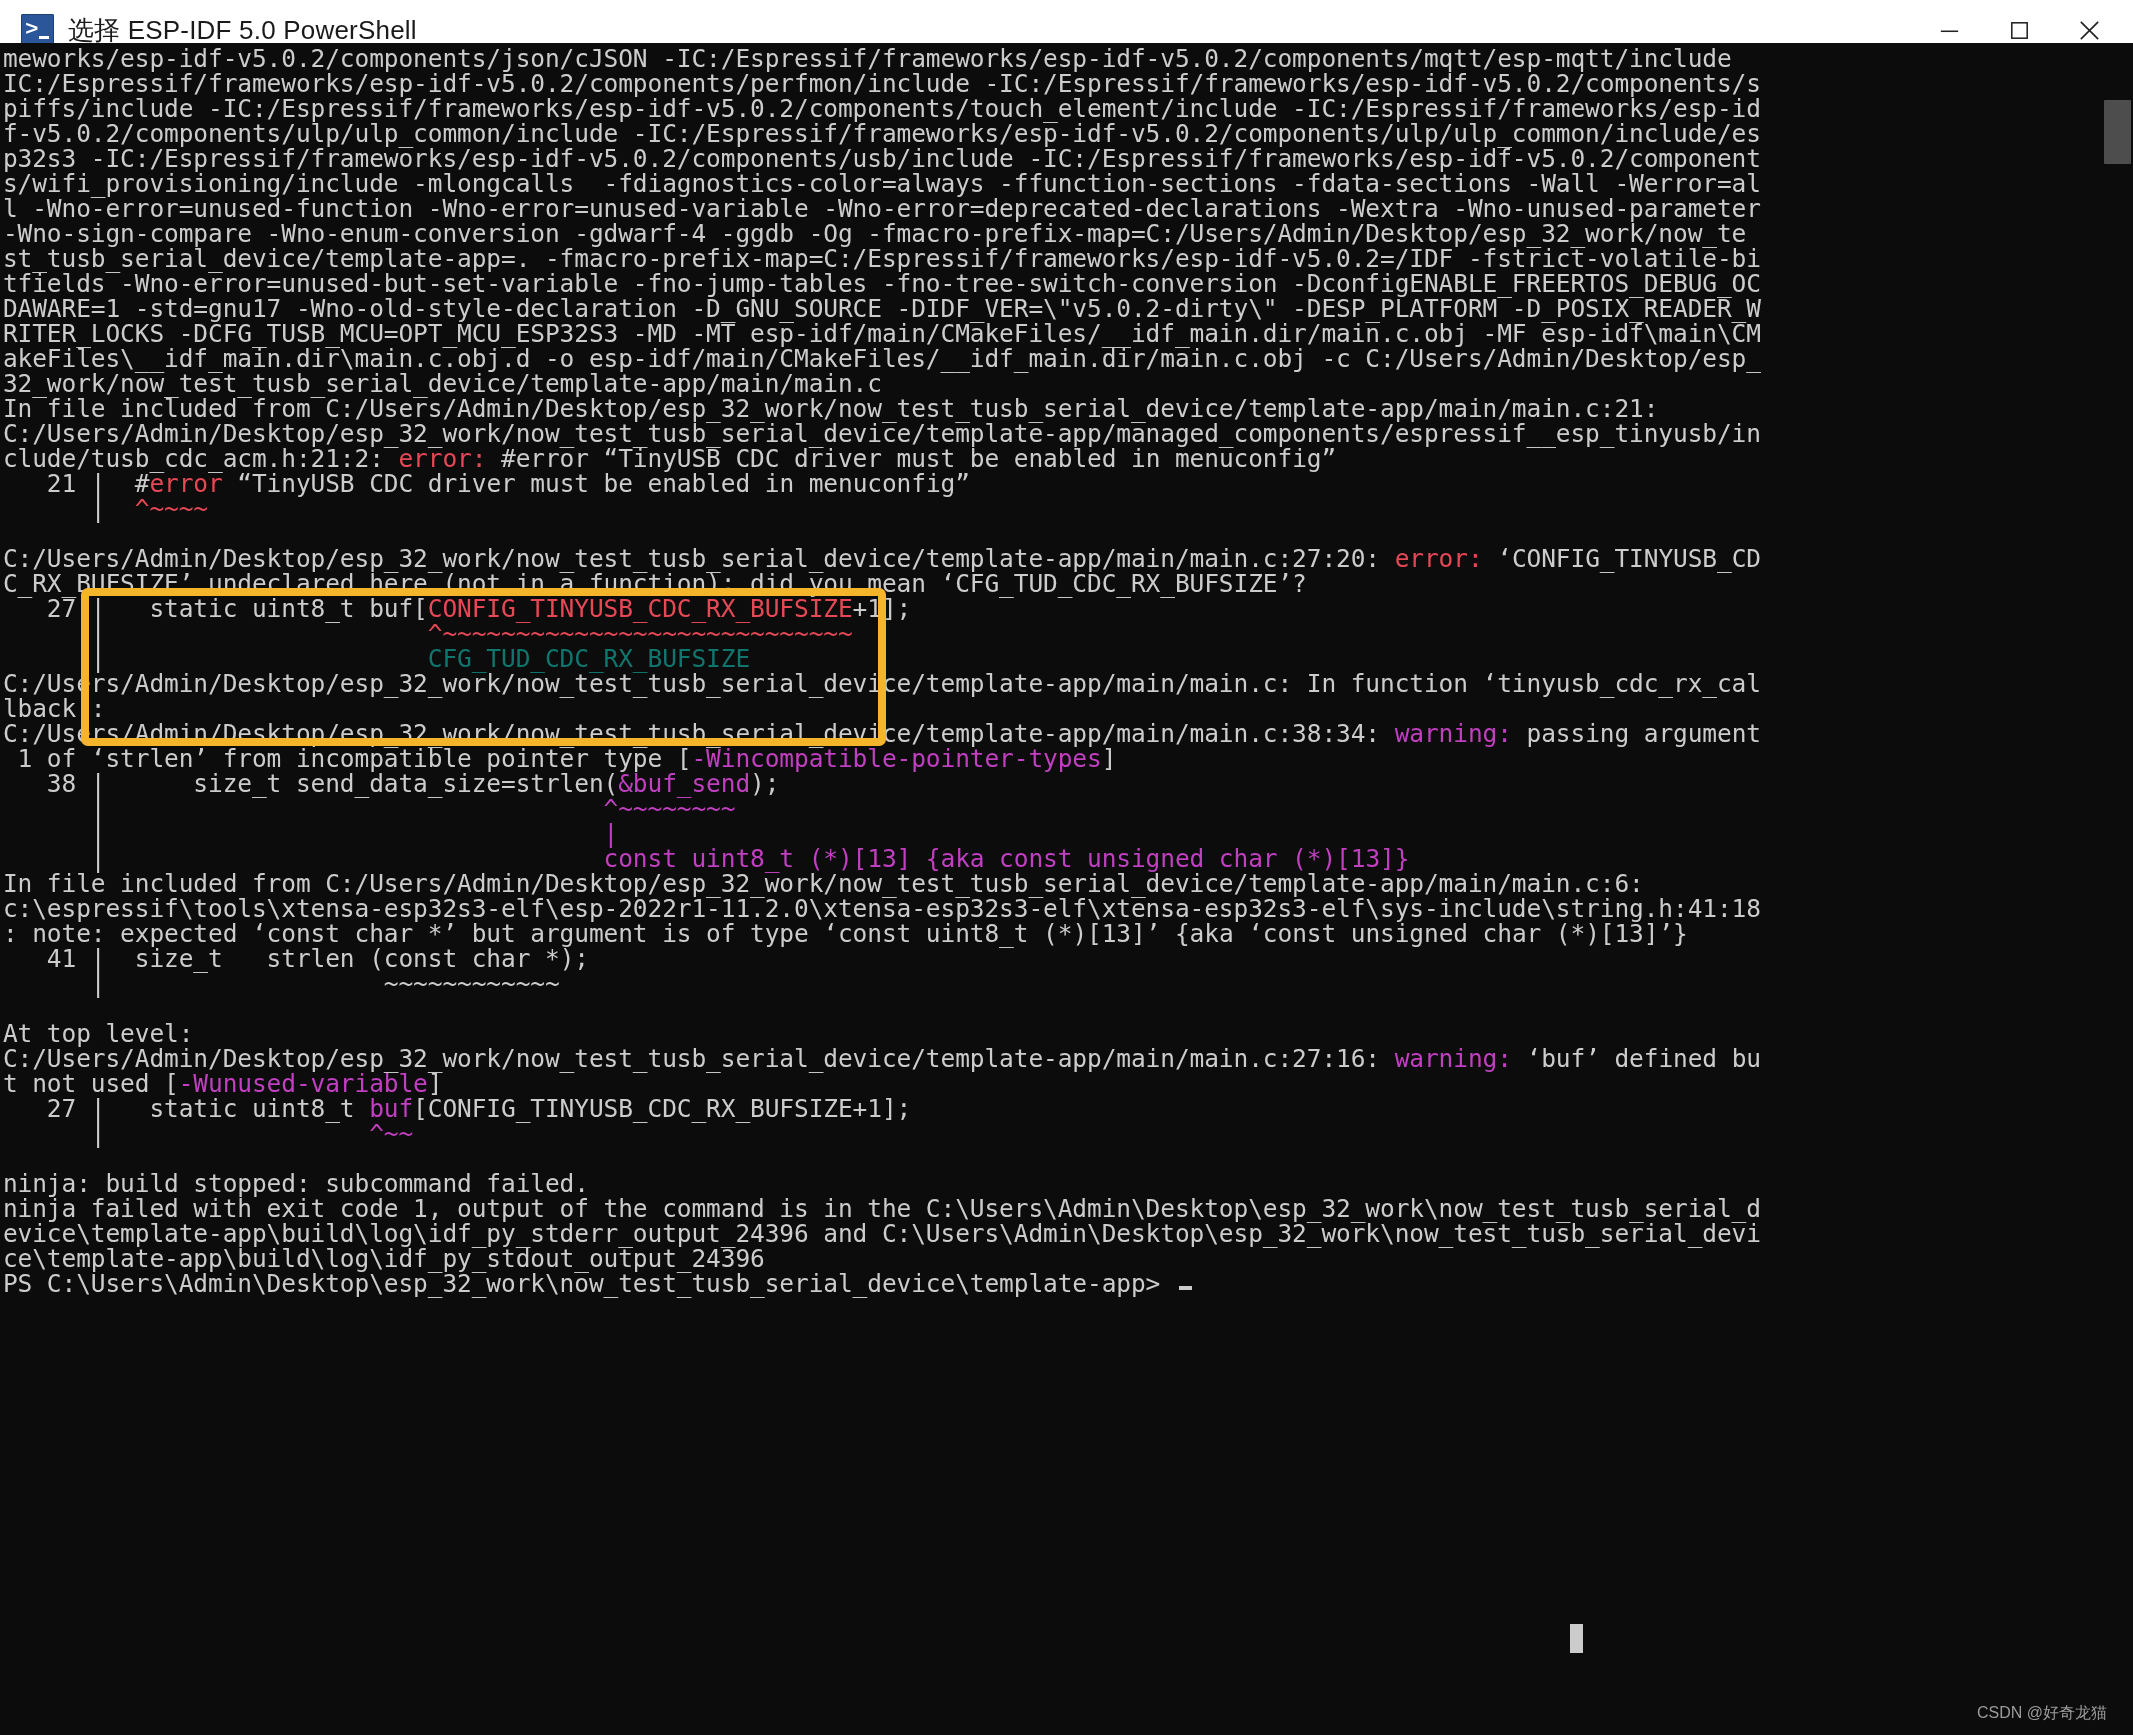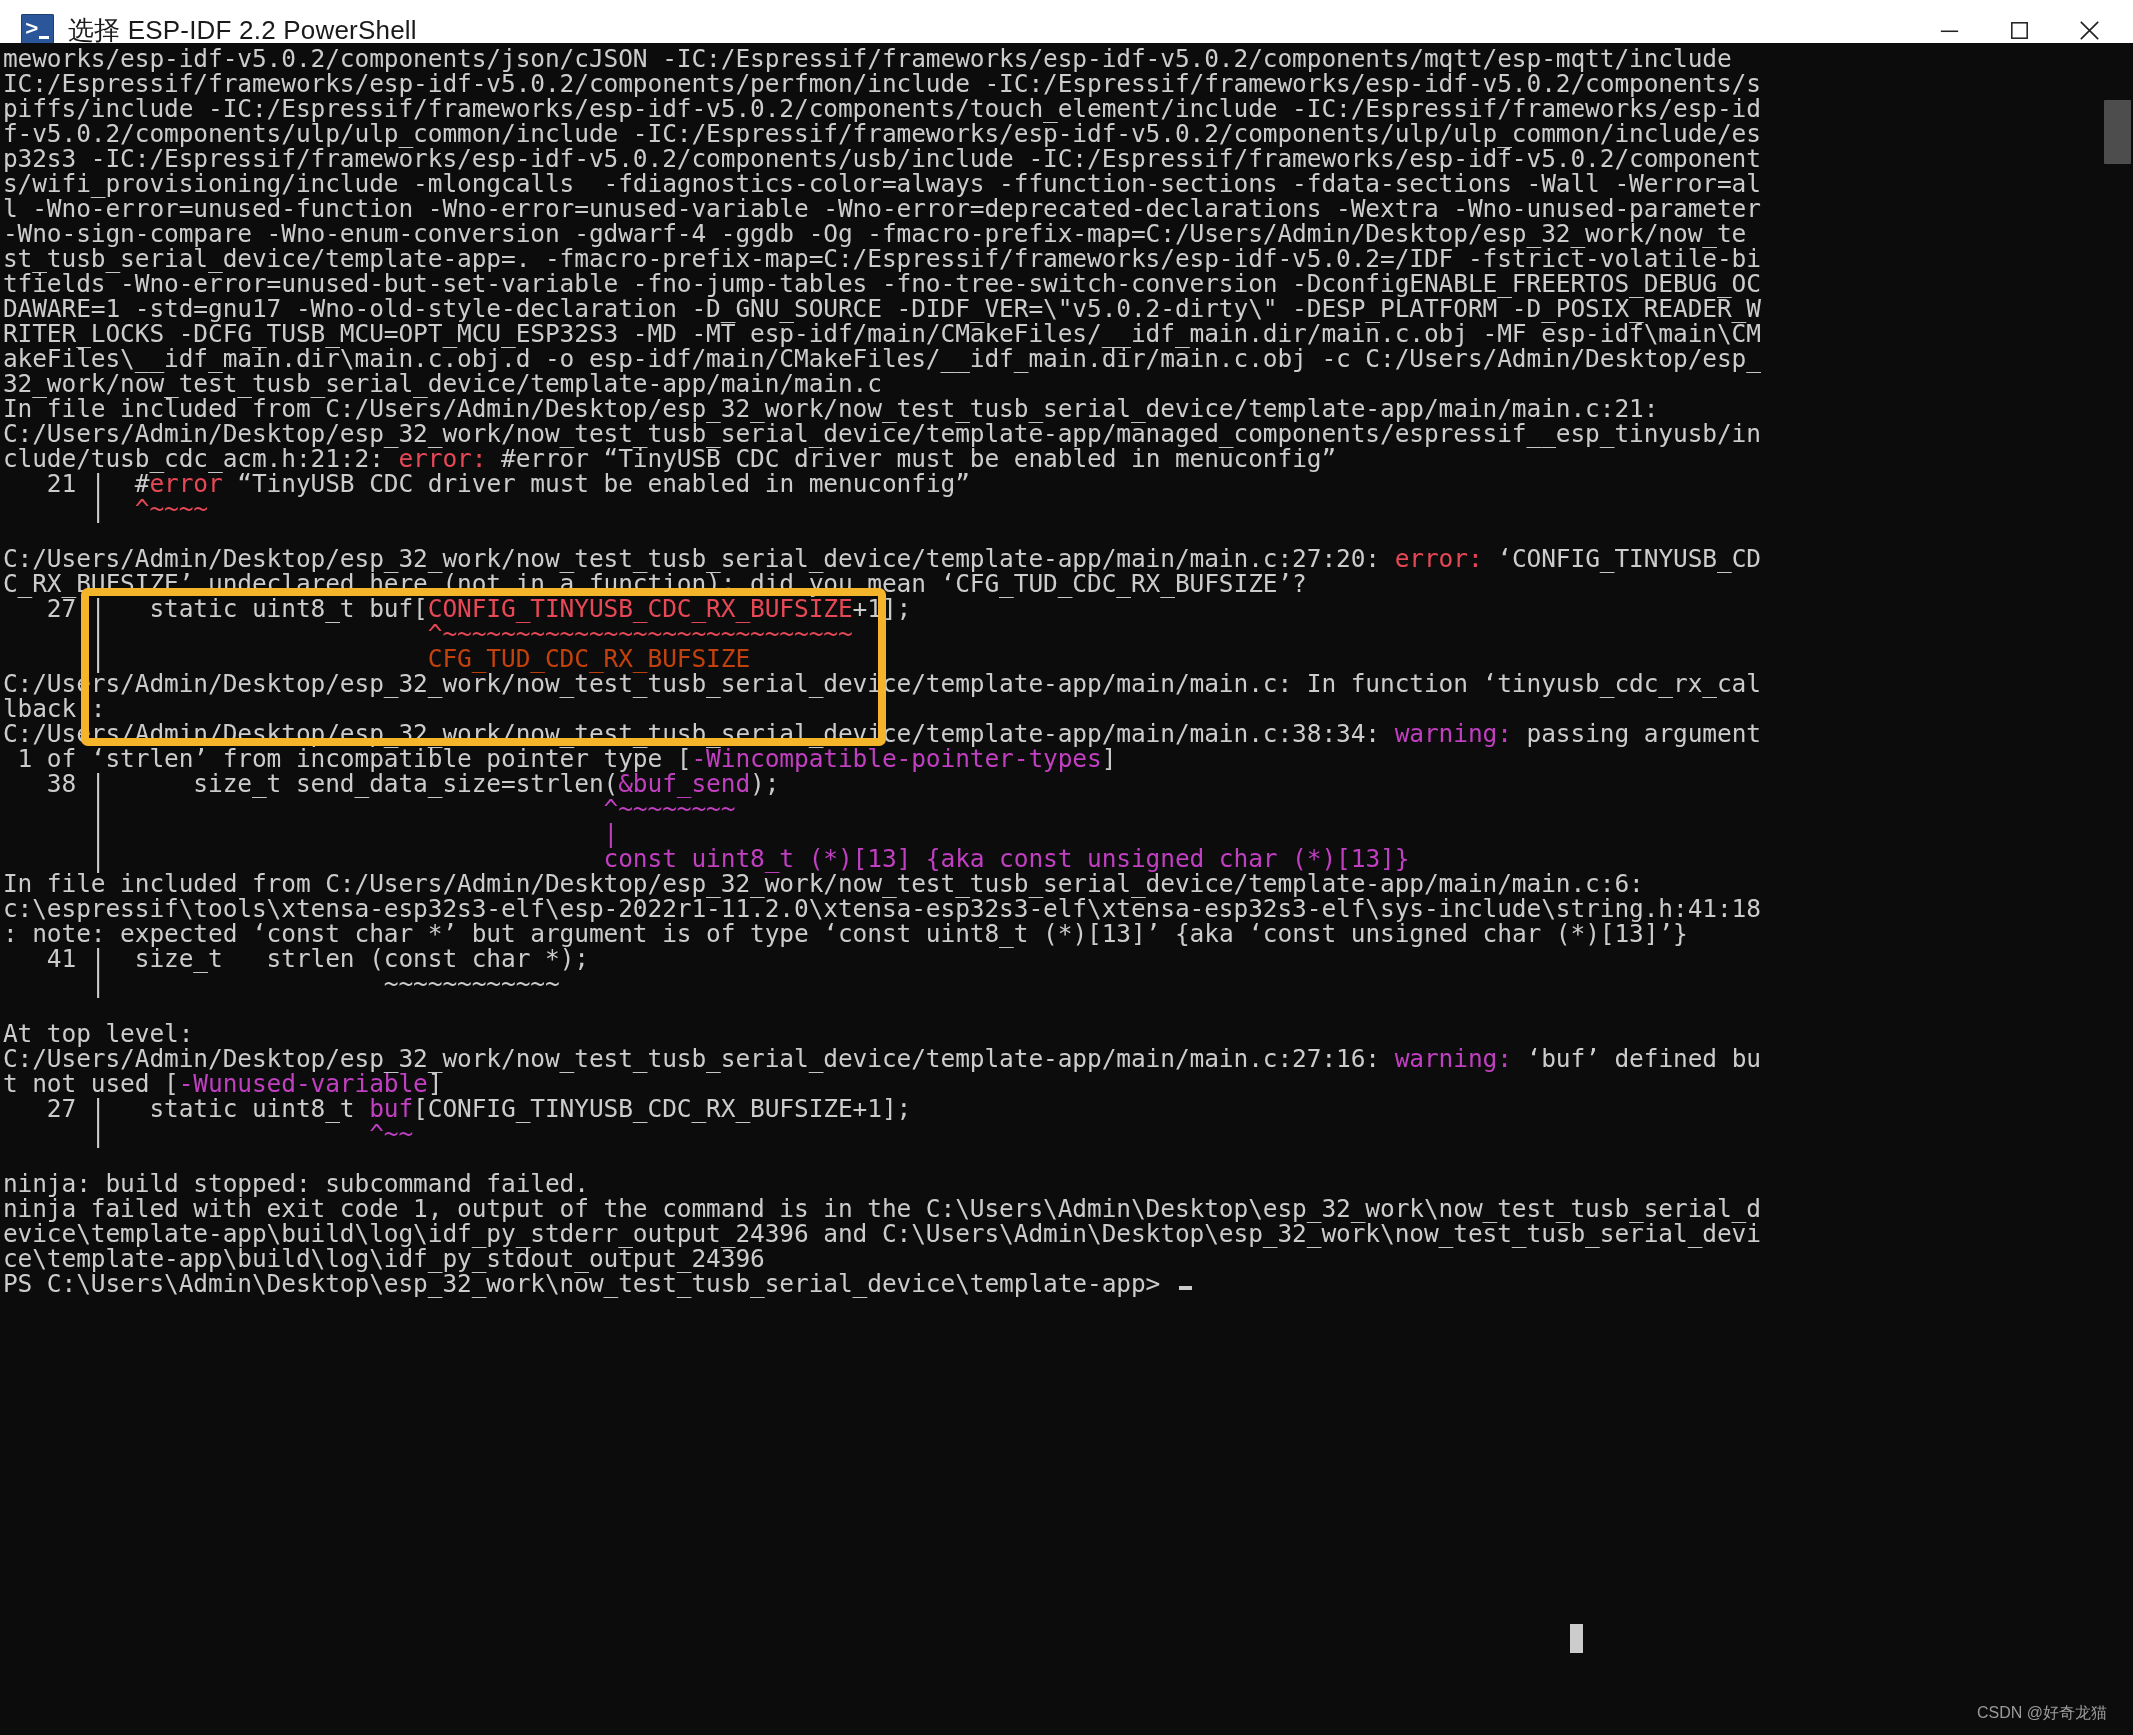--- a/index.html
+++ b/index.html
@@ -111,21 +111,21 @@
     color: #cccccc;
     white-space: pre;
     letter-spacing: -0.1px;
     -webkit-font-smoothing: antialiased;
   }
   .line { height: 25px; }
 
   
   .c-def  { color: #cccccc; }
   .c-red  { color: #e74856; }
-  .c-green{ color: #c2410c; }
+  .c-green{ color: #0f766e; }
   .c-mag  { color: #c13fc1; }
 
   
   #scrollbar-track {
     position: absolute;
     right: 0;
     top: 61px;
     width: 33px;
     height: 1675px;
     background: #0c0c0c;
@@ -183,21 +183,21 @@
   }
 </style>
 </head>
 <body>
 
 <div id="window">
 
   <div id="titlebar">
     <div id="title-left">
       <div id="ps-icon"></div>
-      <div id="title-text">选择 ESP-IDF 2.2 PowerShell</div>
+      <div id="title-text">选择 ESP-IDF 5.0 PowerShell</div>
     </div>
 
     <div class="win-btn" id="btn-min">
       <svg width="25" height="25" viewBox="0 0 26 26">
         <rect x="4" y="13" width="18" height="1.6" fill="#222222"></rect>
       </svg>
     </div>
     <div class="win-btn" id="btn-max">
       <svg width="25" height="25" viewBox="0 0 26 26">
         <rect x="5" y="5" width="16" height="16" fill="none" stroke="#222222" stroke-width="1.6"></rect>

